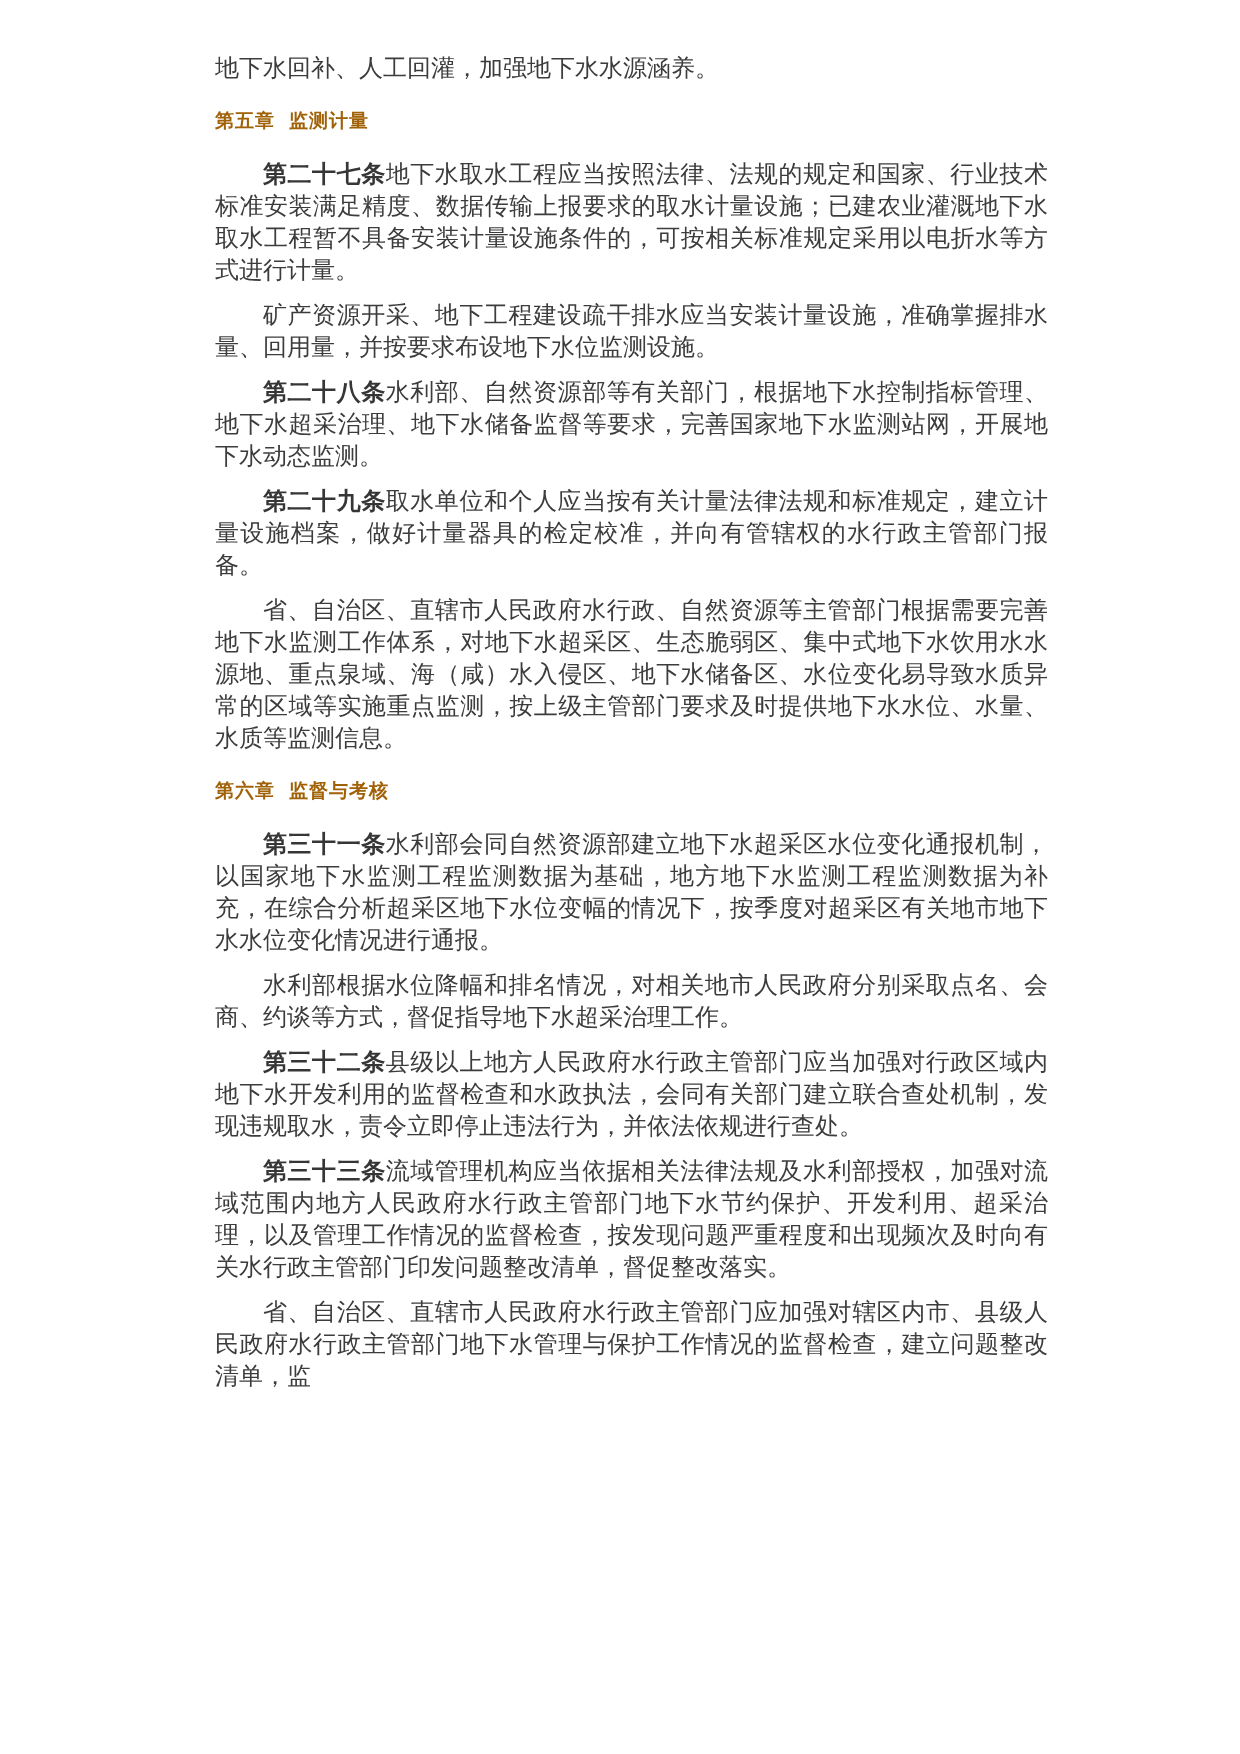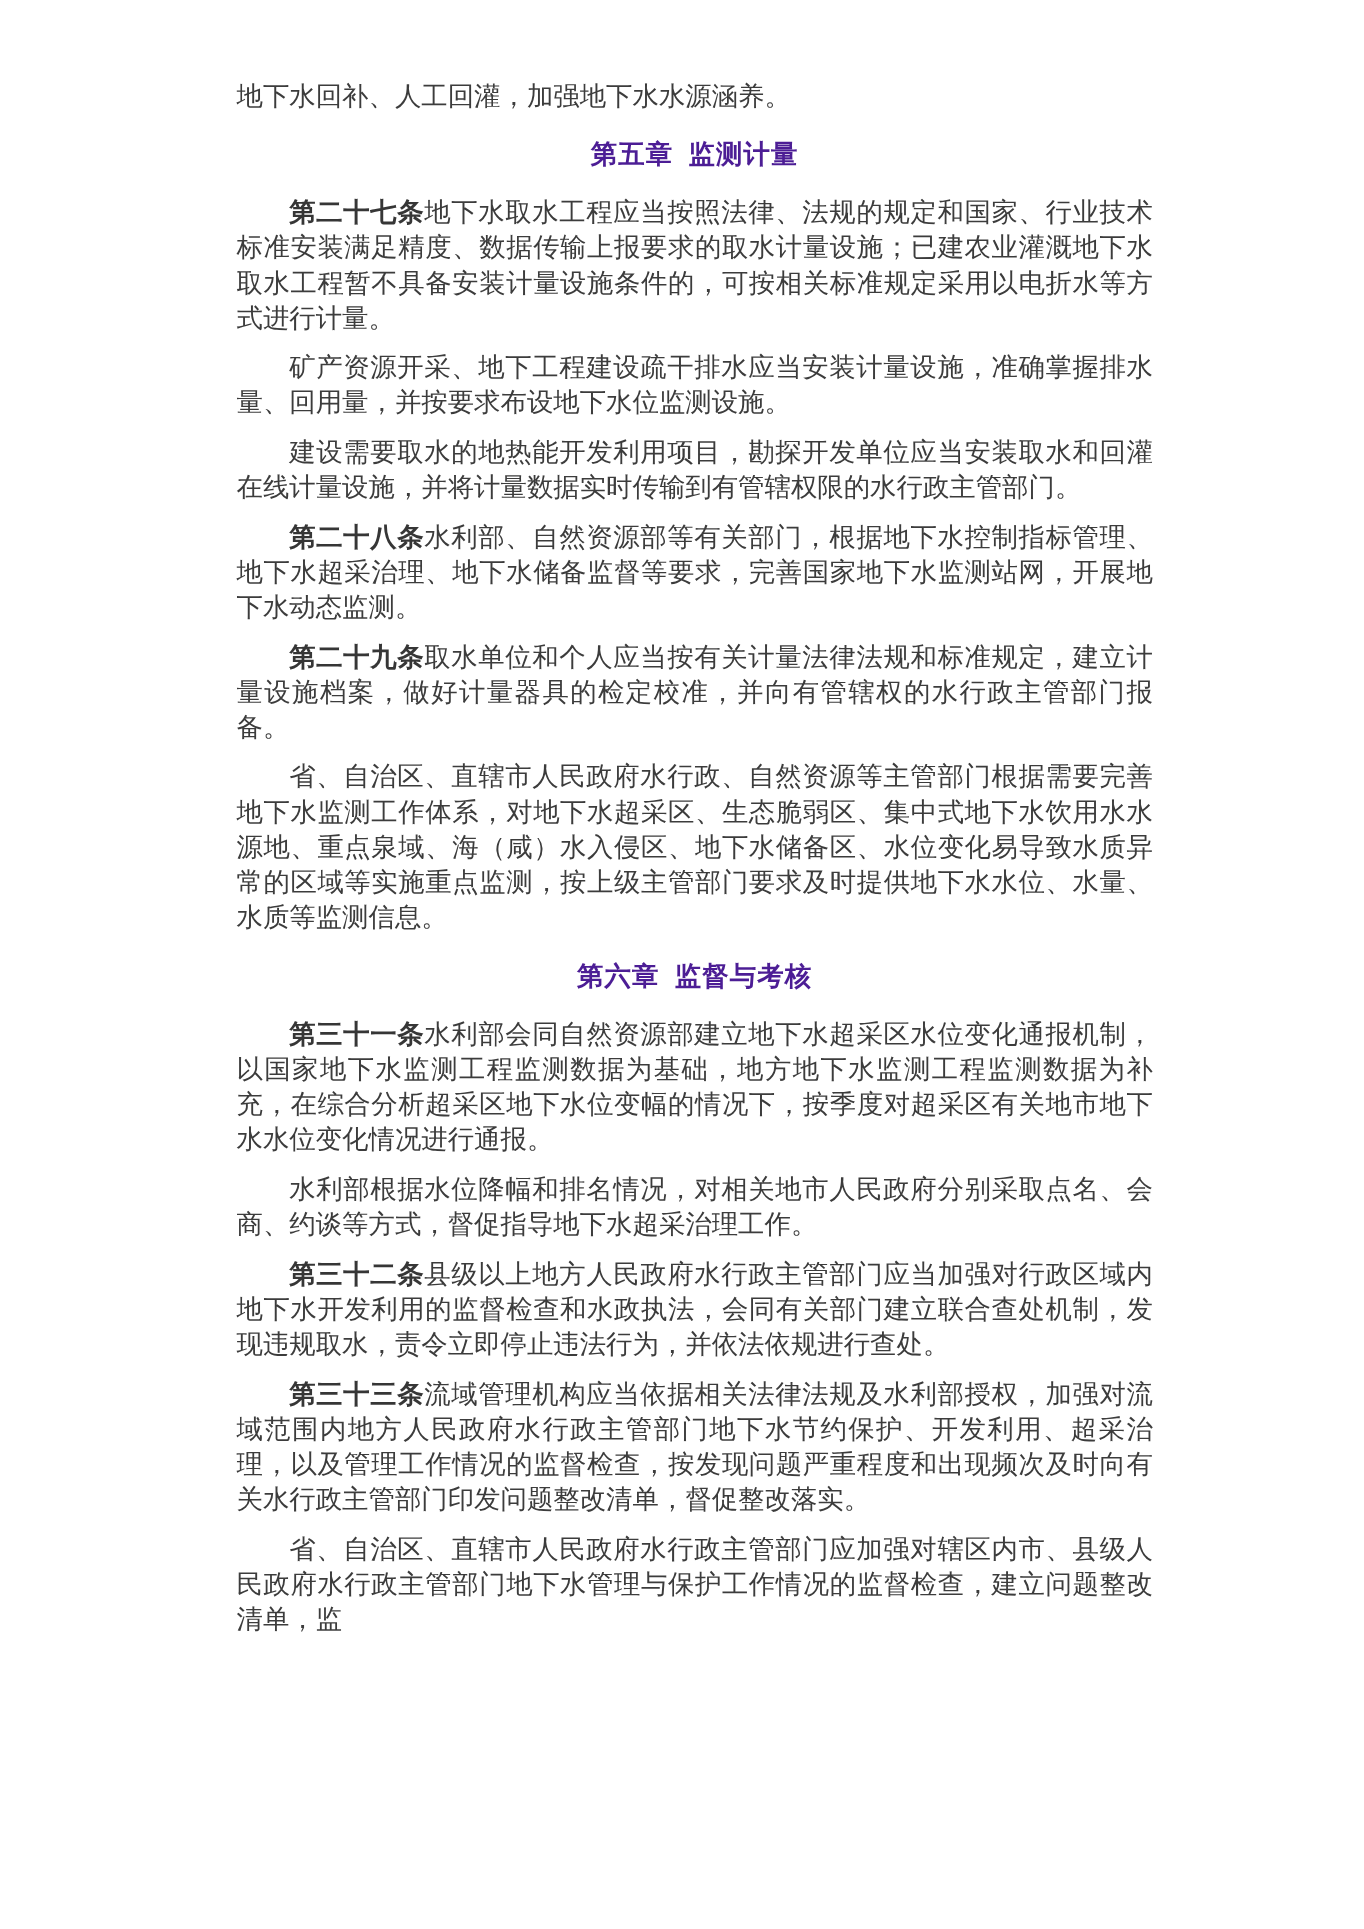--- a/index.html
+++ b/index.html
@@ -11,47 +11,47 @@
     width: 1240px;
     height: 1754px;
     overflow: hidden;
     font-family: "Liberation Serif", "DejaVu Serif", serif;
     color: #3c3c3c;
   }
   .page {
     box-sizing: border-box;
     width: 1240px;
     height: 1754px;
-    padding: 72px 192px 0 215px;
+    padding: 52px 192px 0 215px;
     background: #ffffff;
   }
   .para {
     font-size: 24px;
     line-height: 32px;
     margin: 0 0 13px 0;
     text-align: justify;
     text-justify: inter-ideograph;
     text-indent: 48px;
     word-break: break-all;
   }
   .para.no-indent {
     text-indent: 0;
   }
   .art-label {
     font-weight: 700;
     margin-right: 0;
     color: #363636;
   }
   .chapter {
-    font-size: 24px;
+    font-size: 19px;
     line-height: 32px;
     font-weight: 700;
-    text-align: center;
+    text-align: left;
     margin: 21px 0 21px 0;
-    color: #4c1d95;
+    color: #a16207;
     letter-spacing: 1px;
   }
   .chapter .chapter-label {
     margin-right: 14px;
   }
 </style>
 </head>
 <body>
 
 <div class="page">
@@ -61,21 +61,20 @@
   <h2 class="chapter">
     <span class="chapter-label">第五章</span><span class="chapter-title">监测计量</span>
   </h2>
 
   <p class="para">
     <span class="art-label">第二十七条</span><span>地下水取水工程应当按照法律、法规的规定和国家、行业技术标准安装满足精度、数据传输上报要求的取水计量设施；已建农业灌溉地下水取水工程暂不具备安装计量设施条件的，可按相关标准规定采用以电折水等方式进行计量。</span>
   </p>
 
   <p class="para">矿产资源开采、地下工程建设疏干排水应当安装计量设施，准确掌握排水量、回用量，并按要求布设地下水位监测设施。</p>
 
-  <p class="para">建设需要取水的地热能开发利用项目，勘探开发单位应当安装取水和回灌在线计量设施，并将计量数据实时传输到有管辖权限的水行政主管部门。</p>
 
   <p class="para">
     <span class="art-label">第二十八条</span><span>水利部、自然资源部等有关部门，根据地下水控制指标管理、地下水超采治理、地下水储备监督等要求，完善国家地下水监测站网，开展地下水动态监测。</span>
   </p>
 
   <p class="para">
     <span class="art-label">第二十九条</span><span>取水单位和个人应当按有关计量法律法规和标准规定，建立计量设施档案，做好计量器具的检定校准，并向有管辖权的水行政主管部门报备。</span>
   </p>
 
   <p class="para">省、自治区、直辖市人民政府水行政、自然资源等主管部门根据需要完善地下水监测工作体系，对地下水超采区、生态脆弱区、集中式地下水饮用水水源地、重点泉域、海（咸）水入侵区、地下水储备区、水位变化易导致水质异常的区域等实施重点监测，按上级主管部门要求及时提供地下水水位、水量、水质等监测信息。</p>

